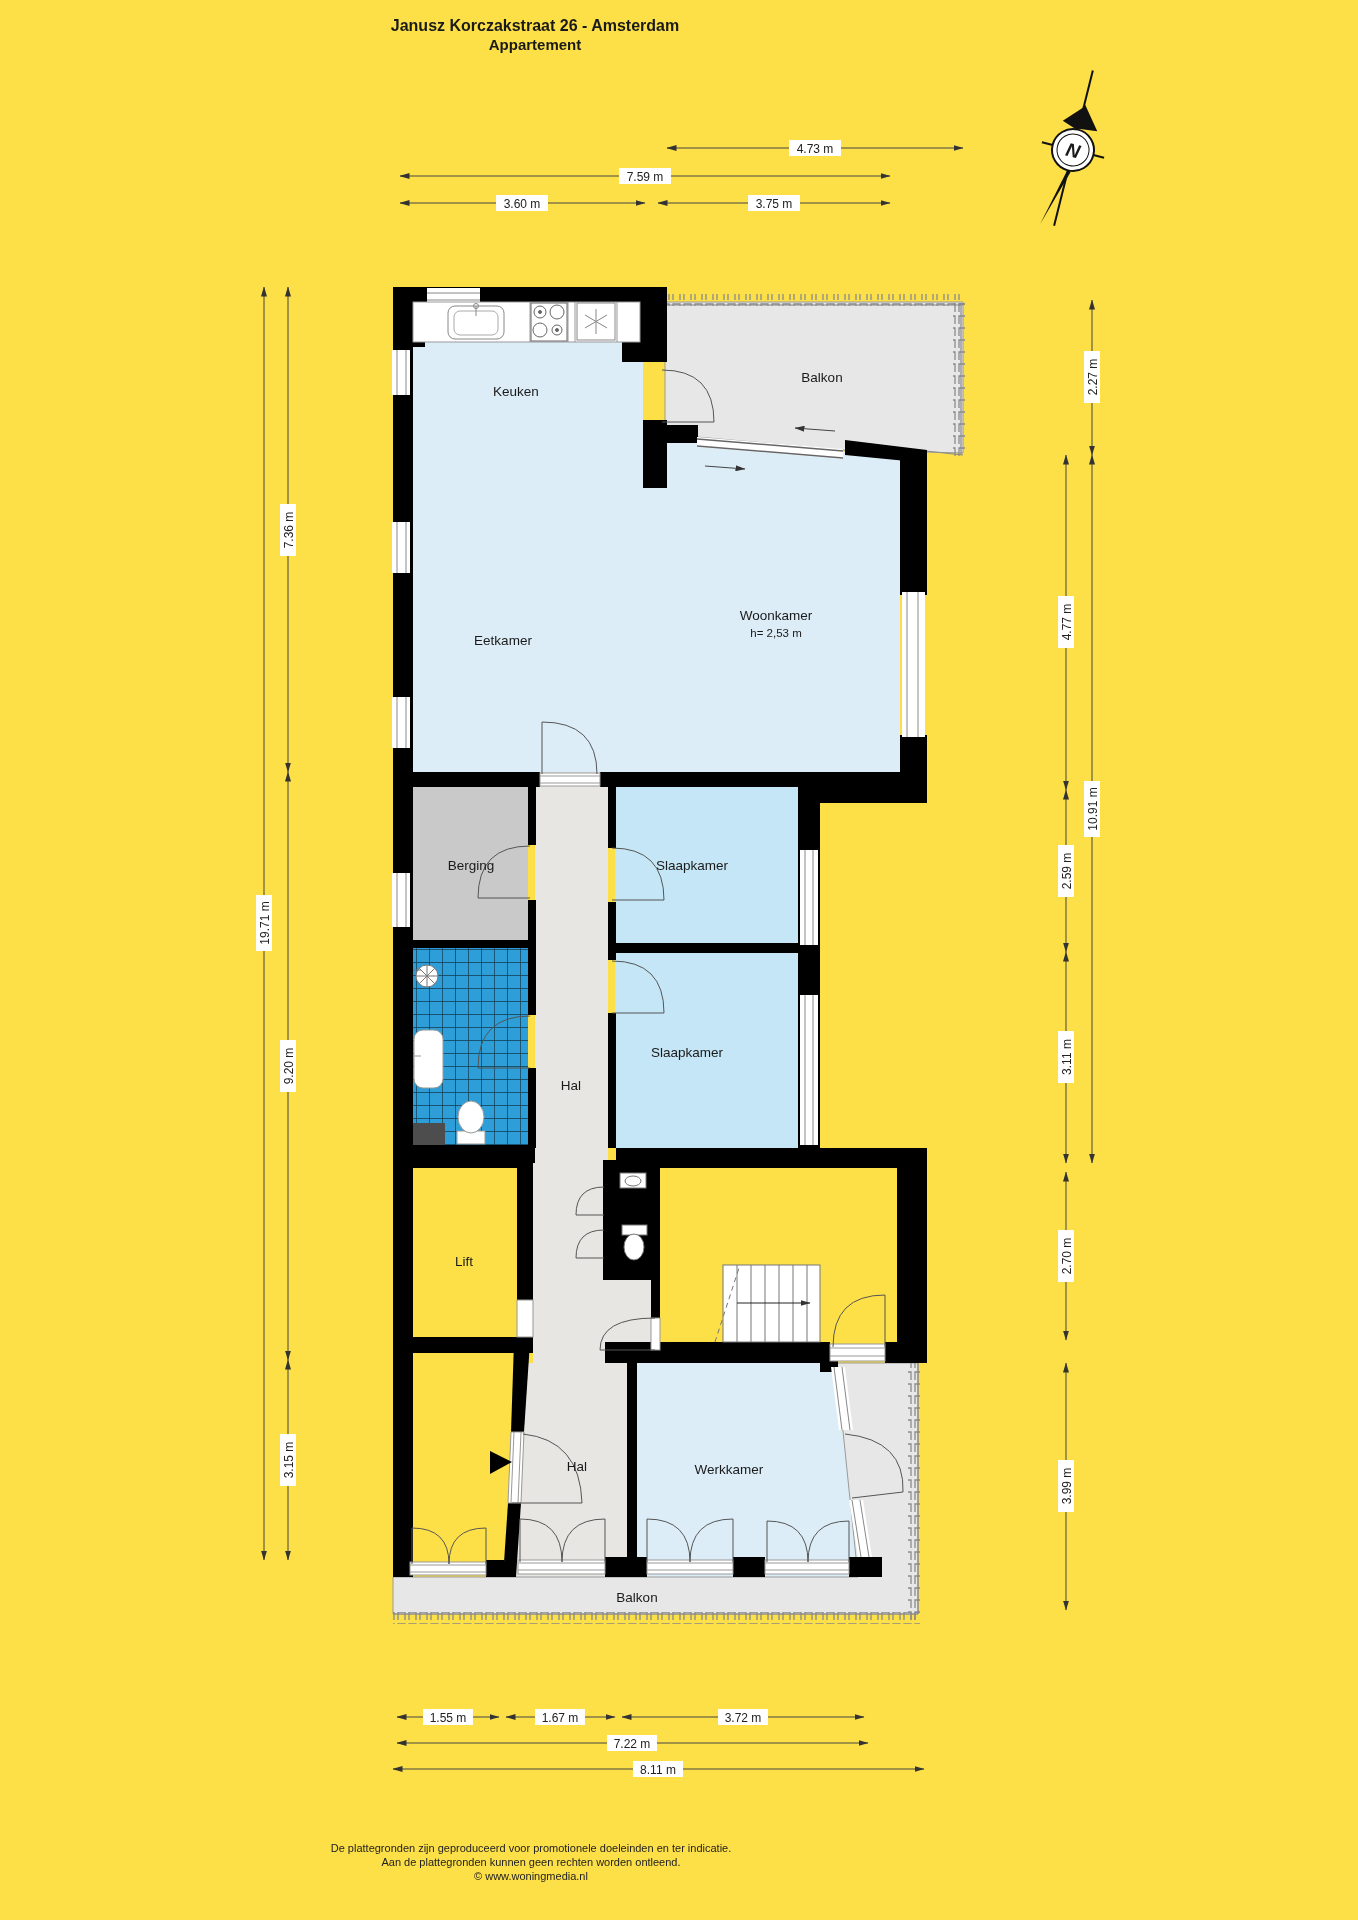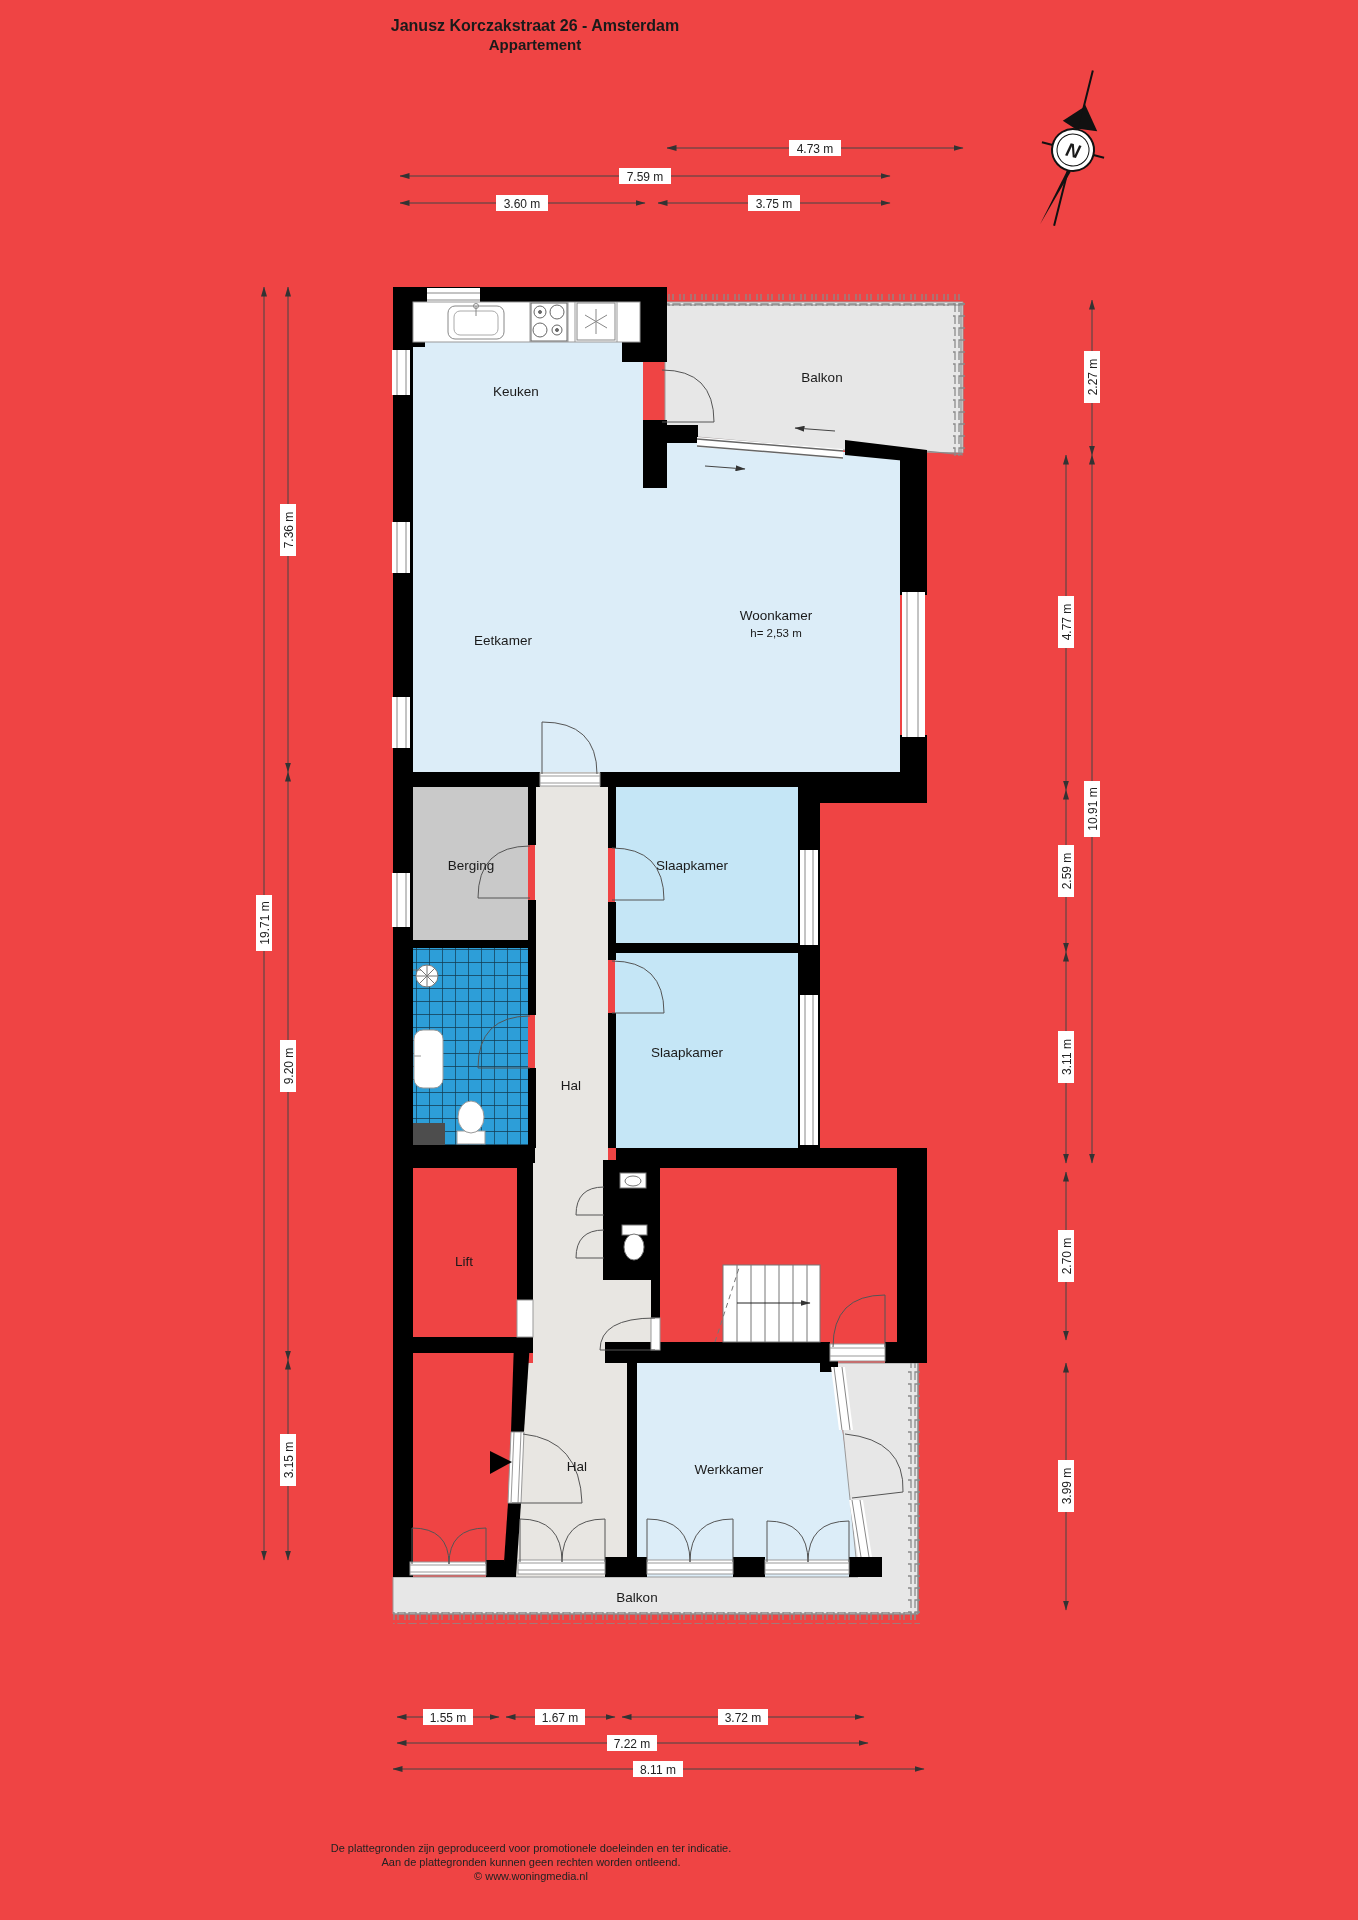--- a/index.html
+++ b/index.html
@@ -1,16 +1,16 @@
 <!DOCTYPE html>
 <html><head>
 <meta charset="utf-8">
 <style>
   html,body{margin:0;padding:0;background:#ffffff;}
-  .page{position:relative;width:1358px;height:1920px;background:#ef4444;overflow:hidden;
+  .page{position:relative;width:1358px;height:1920px;background:#fde047;overflow:hidden;
         font-family:"Liberation Sans",sans-serif;}
   svg{display:block}
   text{font-family:"Liberation Sans",sans-serif;fill:#1a1a1a;}
   .title-line1{font-size:16px;font-weight:bold;}
   .title-line2{font-size:15px;font-weight:bold;}
   .room-label{font-size:13.5px;}
   .room-sub{font-size:11.5px;}
   .dim-label{font-size:12px;fill:#222;}
   .footer-line{font-size:11px;fill:#222;}
   .compass-n{font-size:19px;font-weight:bold;font-style:italic;}

